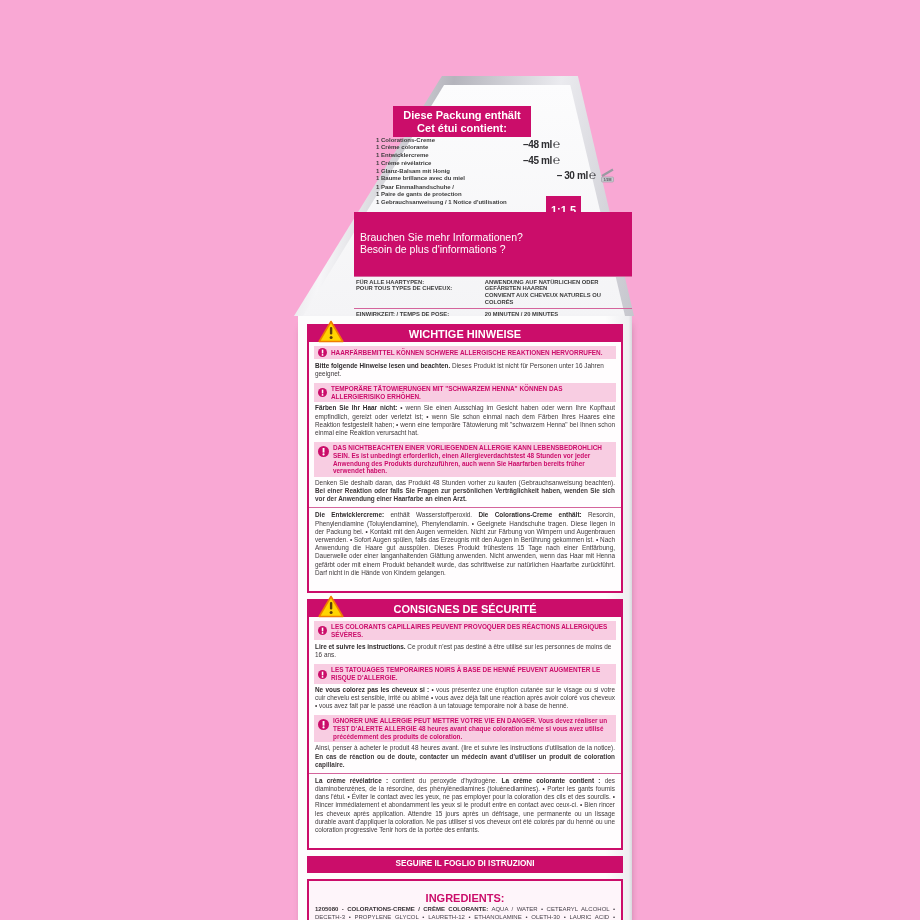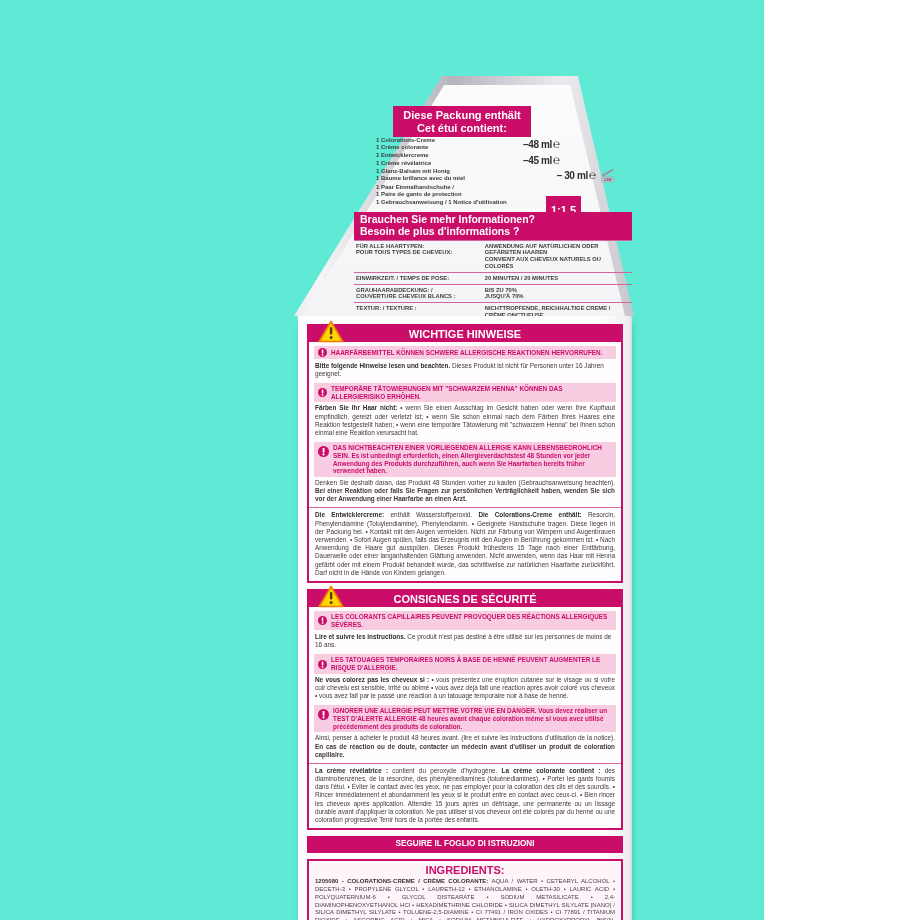--- a/index.html
+++ b/index.html
@@ -4,21 +4,21 @@
 <style>
   :root{
     --magenta:#cb0d6a;
     --magenta-line:#d4649c;
     --pink:#f8cde2;
     --ink:#3e393b;
     --ink-soft:#47424a;
   }
   *{margin:0;padding:0;box-sizing:border-box;}
   body{width:920px;height:920px;background:#ffffff;font-family:"Liberation Sans",sans-serif;overflow:hidden;}
-  .scene{position:relative;width:764px;height:920px;background:#5eead4;}
+  .scene{position:relative;width:920px;height:920px;background:#f9a8d4;}
 
   
   .flap{position:absolute;left:294px;top:76px;width:340px;height:240px;
     clip-path:polygon(43.5% 0,83.5% 0,100% 100%,0 100%);
     background:linear-gradient(100deg,#d7d7db 0%,#f6f6f8 16%,#b4b4bc 42%,#ebebef 70%,#c6c6cd 100%);}
   .flap-inner{position:absolute;left:303px;top:85px;width:322px;height:231px;
     clip-path:polygon(43.8% 0,83% 0,100% 100%,0 100%);
     background:linear-gradient(180deg,#fcfcfd,#f4f4f6);}
 
   .contents-title{position:absolute;left:393px;top:106px;width:138px;background:var(--magenta);
@@ -29,50 +29,50 @@
   .item-labels{flex:1;font-size:6px;line-height:1.2;color:#3c3c3c;font-weight:bold;}
   .item-amount{display:flex;align-items:baseline;font-weight:bold;color:#2e2e31;}
   .amt{font-size:10px;letter-spacing:-0.4px;}
   .emark{font-size:12px;font-weight:normal;margin-left:1px;color:#3a3a3e;}
   .amt-shift{margin-right:56px;}
   .spoon{margin-left:2px;align-self:flex-end;}
   .ratio-badge{position:absolute;left:546px;top:196px;background:var(--magenta);color:#fff;
     font-weight:bold;font-size:11px;padding:8px 5px;}
 
   .info-table{position:absolute;left:354px;top:212px;width:278px;}
-  .info-header{background:var(--magenta);color:#fff;font-weight:bold;font-size:10.5px;line-height:1.12;padding:2px 6px;}
+  .info-header{background:var(--magenta);color:#fff;font-weight:normal;font-size:10.5px;line-height:1.12;padding:20px 6px;}
   .info-row{display:flex;padding:2px 2px;font-size:5.8px;font-weight:bold;color:#3c3c3c;line-height:1.18;border-top:1px solid var(--magenta-line);}
   .info-row:first-of-type{border-top:none;}
   .info-row:last-of-type{border-top:1px solid var(--magenta-line);border-bottom:none;color:var(--magenta);}
   .info-label{width:47%;padding-right:5px;}
   .info-value{width:53%;}
 
   
   .panel{position:absolute;left:298px;top:316px;width:334px;min-height:520px;
     background:linear-gradient(90deg,#fdfdfd 0 92%,#eeeef1 99%,#d9d9de 100%);
     box-shadow:0 7px 9px -5px rgba(0,0,0,.28),3px 3px 8px -3px rgba(0,0,0,.12);
     padding:8px 9px 8px 9px;}
 
-  .section-box{position:relative;border:2px solid var(--magenta);background:#fffdfe;margin-bottom:6px;padding-bottom:3px;}
+  .section-box{position:relative;border:2px solid var(--magenta);background:#fffdfe;margin-bottom:6px;padding-bottom:13px;}
   .section-title{background:var(--magenta);color:#fff;text-align:center;font-weight:bold;font-size:11px;padding:2px 0;}
   .tri{position:absolute;left:9px;top:-6px;}
   .alert-line{display:flex;align-items:center;gap:4px;background:var(--pink);margin:4px 5px 0;
     padding:2px 4px;color:var(--magenta);font-weight:bold;font-size:6.4px;line-height:1.2;}
   .alert-line.multi{align-items:flex-start;}
   .alert-line.multi svg{margin-top:2px;flex:none;}
   .alert-line svg{flex:none;}
   .note-line{padding:3px 6px 1px;font-size:6.4px;color:var(--ink);line-height:1.25;}
   .para{padding:2px 6px 1px;font-size:6.4px;color:var(--ink);text-align:justify;line-height:1.28;}
   .para.bordered{border-top:1px solid var(--magenta-line);margin-top:3px;padding-top:3px;}
 
   .usage-bar{background:var(--magenta);color:#fff;text-align:center;font-weight:bold;
     font-size:8.2px;line-height:1.3;padding:3px 6px;margin-bottom:6px;}
 
   .ing-box{border:2px solid var(--magenta);background:#fef5fa;padding:2px 6px 4px;}
-  .ing-title{text-align:center;color:var(--magenta);font-weight:bold;font-size:11px;padding:1px 0 2px;}
+  .ing-title{text-align:center;color:var(--magenta);font-weight:bold;font-size:11px;padding:1px 0 2px;margin-top:8px;}
   .ing-block{font-size:6px;color:var(--ink-soft);text-align:justify;line-height:1.32;margin-bottom:2px;}
   .ing-block b{color:#343033;}
   b.lead{color:#2f2b2d;}
 </style>
 </head>
 <body>
 
 <div class="scene">
 
   <div class="flap"></div>

